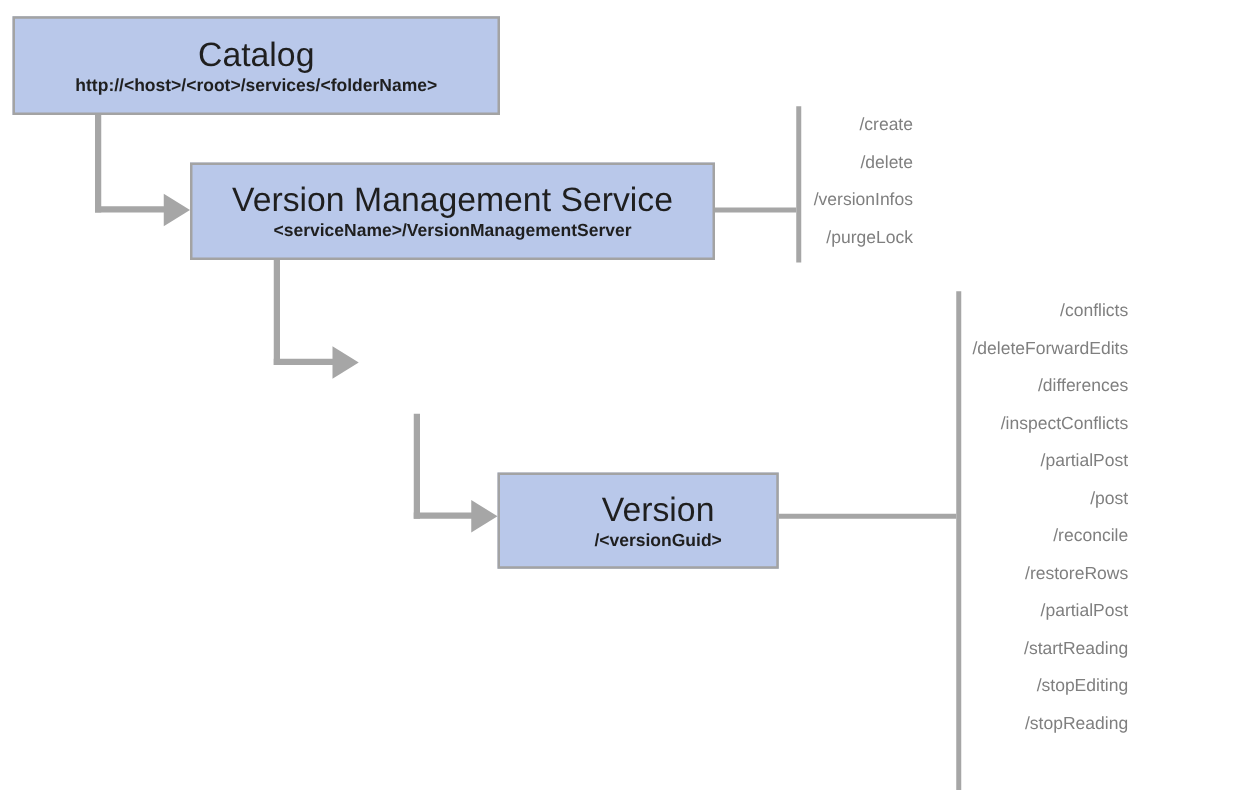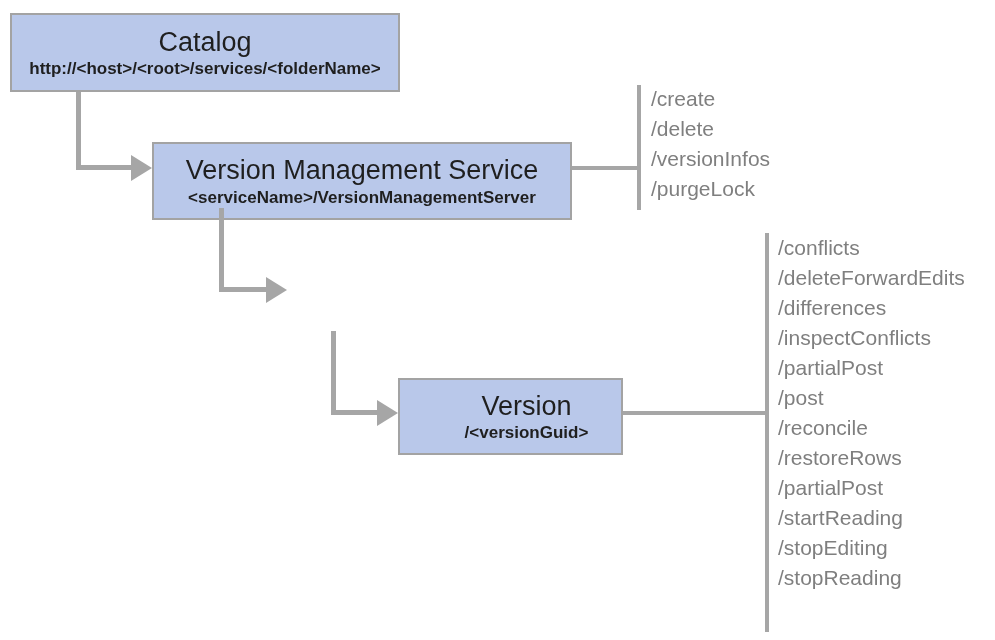--- a/index.html
+++ b/index.html
@@ -25,28 +25,28 @@
     justify-content: center;
     text-align: center;
   }
   .node-title {
     font-size: 27px;
     line-height: 1.2;
     color: var(--node-text, #1f1f1f);
     white-space: nowrap;
   }
   .node-subtitle {
-    font-size: 17px;
+    font-size: 14px;
     font-weight: 600;
     line-height: 1.25;
     color: var(--node-text, #1f1f1f);
     white-space: nowrap;
   }
   #node-catalog  { left: 10px;  top: 13px;  width: 390px; height: 79px; }
-  #node-vms      { left: 152px; top: 142px; width: 420px; height: 78px; }
+  #node-vms      { left: 152px; top: 130px; width: 420px; height: 78px; }
   #node-versions { left: 287px; top: 253px; width: 268px; height: 78px; }
   #node-version  { left: 398px; top: 378px; width: 225px; height: 77px; padding-left: 32px; }
 
   .connector {
     position: absolute;
     background: var(--connector, #a6a6a6);
   }
   #c1-v   { left: 76px;  top: 92px;  width: 5px;   height: 78px; }
   #c1-h   { left: 76px;  top: 165px; width: 57px;  height: 5px;  }
   #c2-v   { left: 219px; top: 208px; width: 5px;   height: 84px; }
@@ -65,24 +65,25 @@
     border-top: 13px solid transparent;
     border-bottom: 13px solid transparent;
     border-left: 21px solid var(--connector, #a6a6a6);
   }
   #a1 { left: 131px; top: 155px; }
   #a2 { left: 266px; top: 277px; }
   #a3 { left: 377px; top: 400px; }
 
   .endpoints {
     position: absolute;
-    font-size: 21px;
+    font-size: 14px;
     line-height: 30px;
     color: var(--endpoint-text, #7f7f7f);
     white-space: nowrap;
+    text-align: right;
   }
   #endpoints-vms     { left: 651px; top: 84px;  }
   #endpoints-version { left: 778px; top: 233px; }
 </style>
 </head>
 <body>
 
 <div class="canvas">
 
   <div class="node" id="node-catalog">

